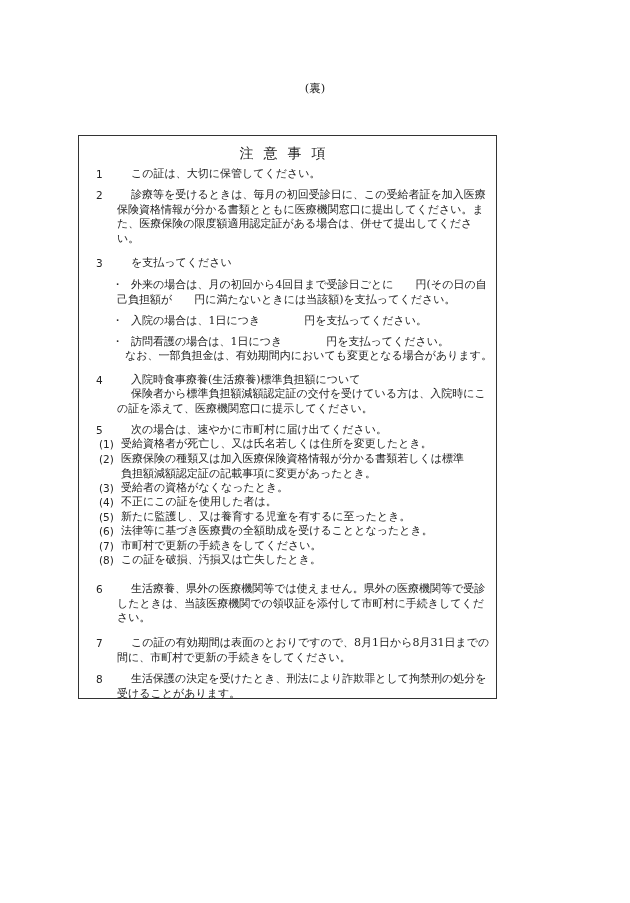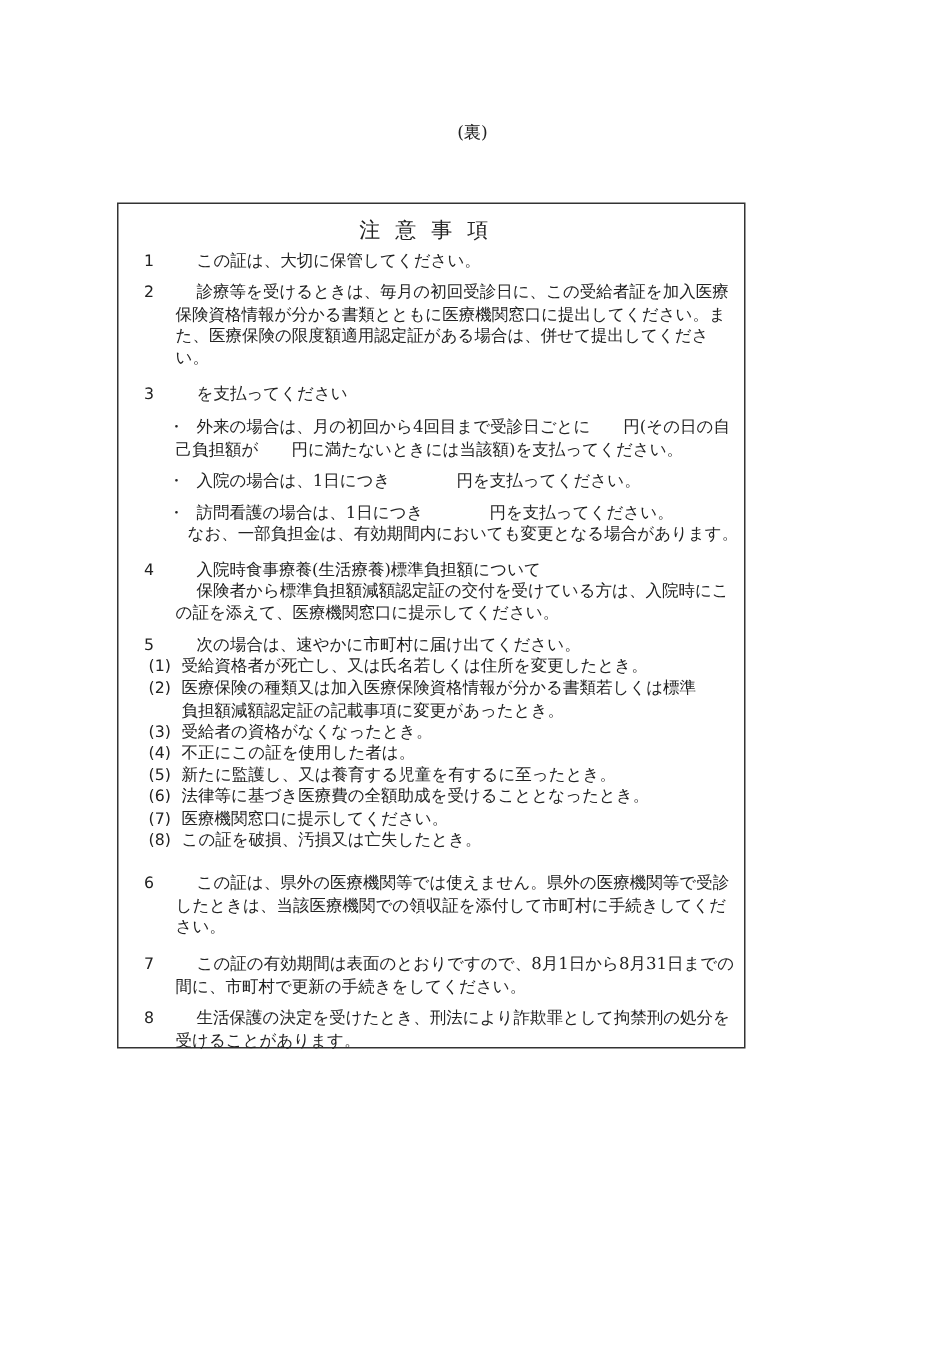--- a/index.html
+++ b/index.html
@@ -85,30 +85,30 @@
   <div class="row" style="top:374px">
     <span class="sub">(5)</span>
     <span class="subtxt">新たに監護し、又は養育する児童を有するに至ったとき。</span>
   </div>
   <div class="row" style="top:388px">
     <span class="sub">(6)</span>
     <span class="subtxt">法律等に基づき医療費の全額助成を受けることとなったとき。</span>
   </div>
   <div class="row" style="top:403px">
     <span class="sub">(7)</span>
-    <span class="subtxt">医療機関窓口に提示してください。</span>
+    <span class="subtxt">市町村で更新の手続きをしてください。</span>
   </div>
   <div class="row" style="top:417px">
     <span class="sub">(8)</span>
     <span class="subtxt">この証を破損、汚損又は亡失したとき。</span>
   </div>
 
   <div class="row" style="top:446px">
     <span class="num">6</span>
-    <div class="txt ind">この証は、県外の医療機関等では使えません。県外の医療機関等で受診したときは、当該医療機関での領収証を添付して市町村に手続きしてください。</div>
+    <div class="txt ind">生活療養、県外の医療機関等では使えません。県外の医療機関等で受診したときは、当該医療機関での領収証を添付して市町村に手続きしてください。</div>
   </div>
 
   <div class="row" style="top:500px">
     <span class="num">7</span>
     <div class="txt ind">この証の有効期間は表面のとおりですので、8月1日から8月31日までの間に、市町村で更新の手続きをしてください。</div>
   </div>
 
   <div class="row" style="top:536px">
     <span class="num">8</span>
     <div class="txt ind">生活保護の決定を受けたとき、刑法により詐欺罪として拘禁刑の処分を受けることがあります。</div>

